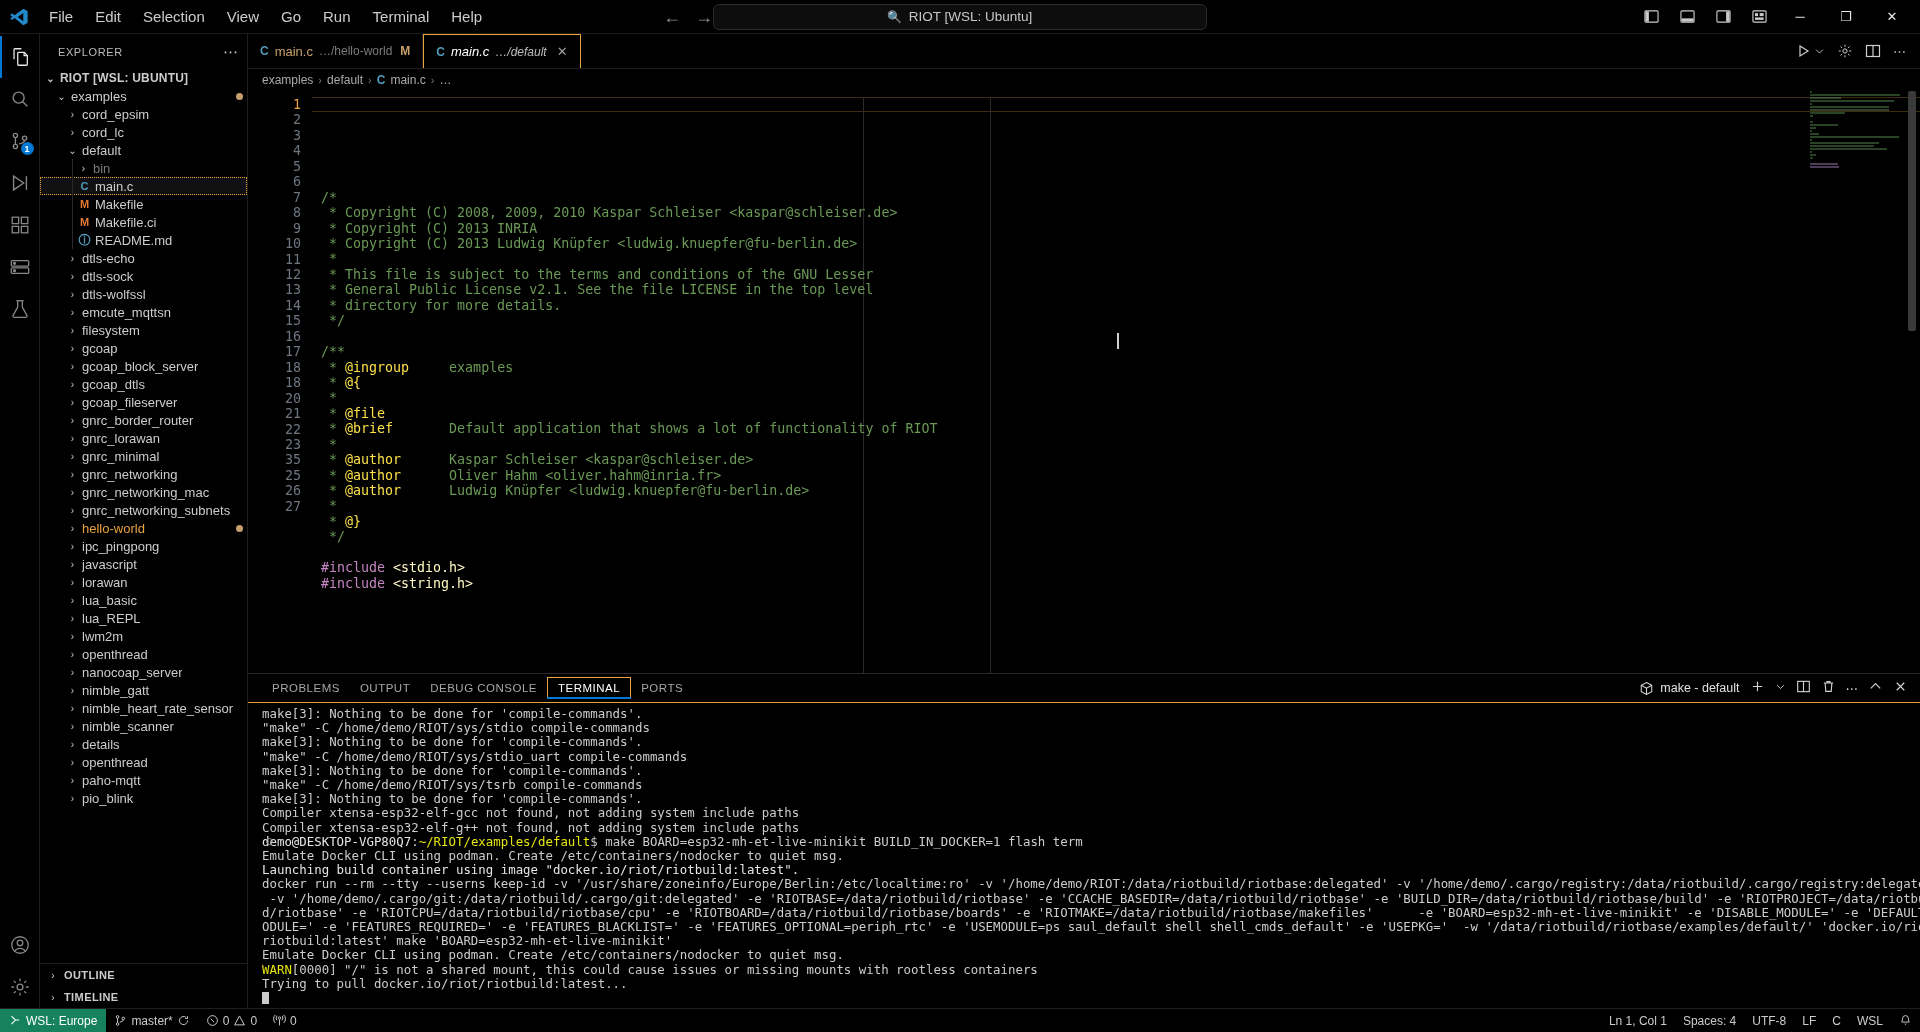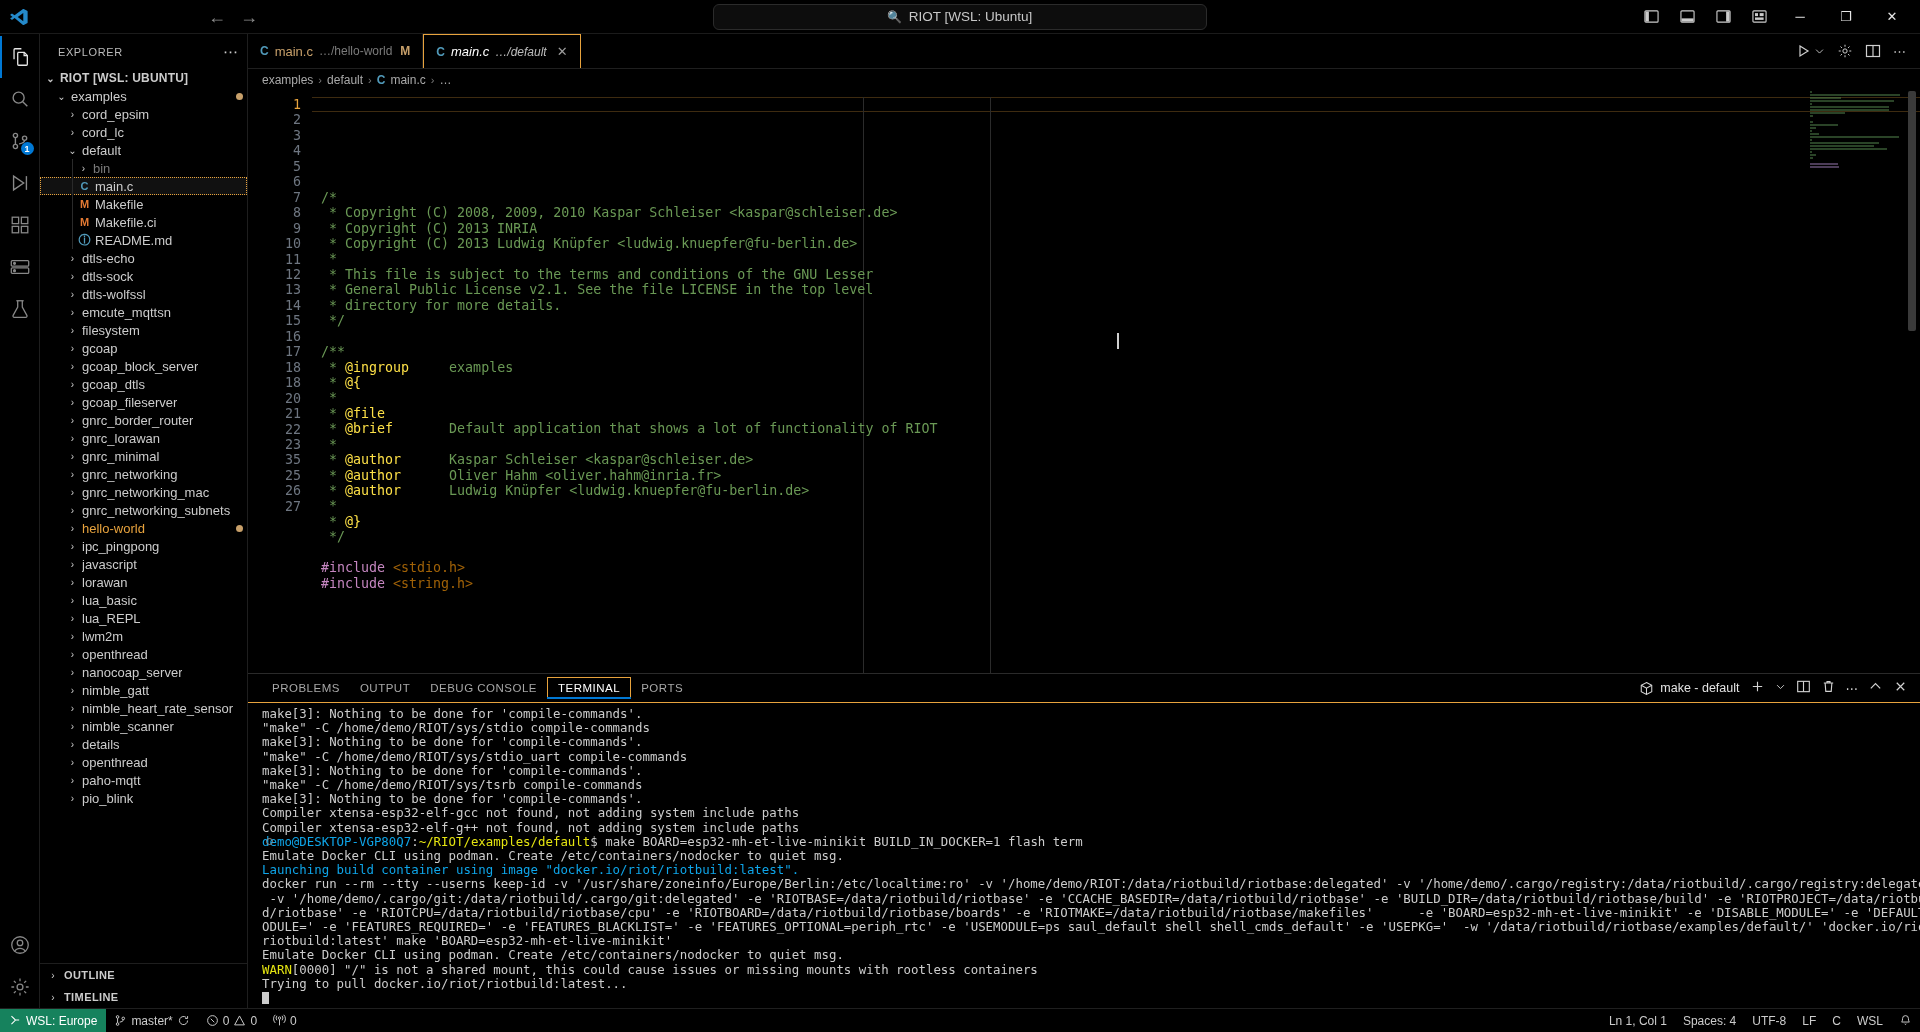--- a/index.html
+++ b/index.html
@@ -124,21 +124,21 @@
   }
   .gutter .cur { color:#e8a33d; }
   .code {
     flex:1 1 auto; font-family: "DejaVu Sans Mono", monospace; font-size: 13.3px;
     line-height: 15.45px; white-space: pre; padding-top: 6px; padding-left: 9px;
     position:relative; overflow:hidden; color:#d4d4d4;
   }
   .cm { color:#6a9955; }
   .tg { color:#fde047; }
   .pp { color:#c586c0; }
-  .st { color:#a16207; }
+  .st { color:#fef9c3; }
   .code .ln { position:relative; height: 15.45px; }
   .cur-line-box {
     position:absolute; left:0; right: 0; top: 6px; height: 15.4px;
     border-top:1px solid #e8a33d44; border-bottom:1px solid #e8a33d44;
   }
   .ind-guide { position:absolute; top:6px; bottom:0; width:1px; background:#2b2b2b; }
   .minimap { position:absolute; right: 14px; top:0; width: 96px; bottom:0; opacity:.55; }
   .mm-line { height:2px; margin-bottom:1px; }
   .editor-scroll { position:absolute; right:2px; top:0; bottom:0; width:12px; }
   .editor-scroll .thumb { position:absolute; top:0; height: 240px; left:2px; right:2px; background:#3a3a3a; border-radius:2px; }
@@ -151,21 +151,21 @@
   .ptab.active { color:#ffffff; border:1px solid #e8a33d; }
   .ptab.active::after { content:''; position:absolute; left:-1px; right:-1px; bottom:-1px; height:2px; background:#0078d4; }
   .panel-head-right { margin-left:auto; display:flex; align-items:center; gap: 10px; padding-right: 12px; color:#d2d2d2; font-size: 12.5px; }
   .panel-head-right svg { width: 15px; height: 15px; }
   .term-label { display:flex; align-items:center; gap:6px; font-size:12.5px; color:#e3e3e3; }
   .term {
     flex:1 1 auto; overflow:hidden; font-family: "DejaVu Sans Mono", monospace;
     font-size: 12.4px; line-height: 14.2px; white-space: pre; color:#cccccc;
     padding: 4px 0 0 14px; border-top: 1px solid #e8a33d; position:relative;
   }
-  .t-green { color:#0ea5e9; }
+  .t-green { color:#e5e5e5; }
   .t-yellow { color:#e5e510; }
   .term-cursor { display:inline-block; width:7px; height:12px; background:#cccccc; vertical-align:-2px; }
   .cmd-mark { position:absolute; left:4px; width:7px; height:7px; border-radius:50%; border:1px solid #8f8f8f; }
 
   
   .statusbar {
     height: 24px; flex:0 0 24px; display:flex; align-items:center; background:#000;
     border-top:1px solid #1f1f1f; font-size: 12px; color:#cccccc;
   }
   .sb-item { display:flex; align-items:center; gap:4px; padding: 0 8px; height:24px; white-space:nowrap; }
@@ -176,20 +176,30 @@
 </head>
 <body>
 
 <div class="app">
 
   <div class="titlebar">
     <div class="vscode-logo">
       <svg viewBox="0 0 24 24">
           <path fill="#2489ca" d="M18.3 1.4 22.8 3.6c.4.2.7.6.7 1.1v14.6c0 .5-.3.9-.7 1.1l-4.5 2.2c-.5.2-1 .1-1.4-.2L6.1 13.2l-3 2.3c-.3.2-.6.2-.9 0l-1.6-1.2c-.3-.3-.3-.8 0-1.1L3.4 12 .6 9.8c-.3-.3-.3-.8 0-1.1l1.6-1.2c.3-.2.6-.2.9 0l3 2.3L16.9 1.6c.4-.3.9-.4 1.4-.2zM17.7 6.5 10.3 12l7.4 5.5V6.5z"></path>
         </svg>
+    </div>
+    <div class="menu">
+      <div class="menu-item">File</div>
+      <div class="menu-item">Edit</div>
+      <div class="menu-item">Selection</div>
+      <div class="menu-item">View</div>
+      <div class="menu-item">Go</div>
+      <div class="menu-item">Run</div>
+      <div class="menu-item">Terminal</div>
+      <div class="menu-item">Help</div>
     </div>
     <div class="nav-arrows">
       <span>←</span>
       <span>→</span>
     </div>
     <div class="cmd-center">
       <span class="sicon">🔍</span>
       <span>RIOT [WSL: Ubuntu]</span>
     </div>
     <div class="title-right">

